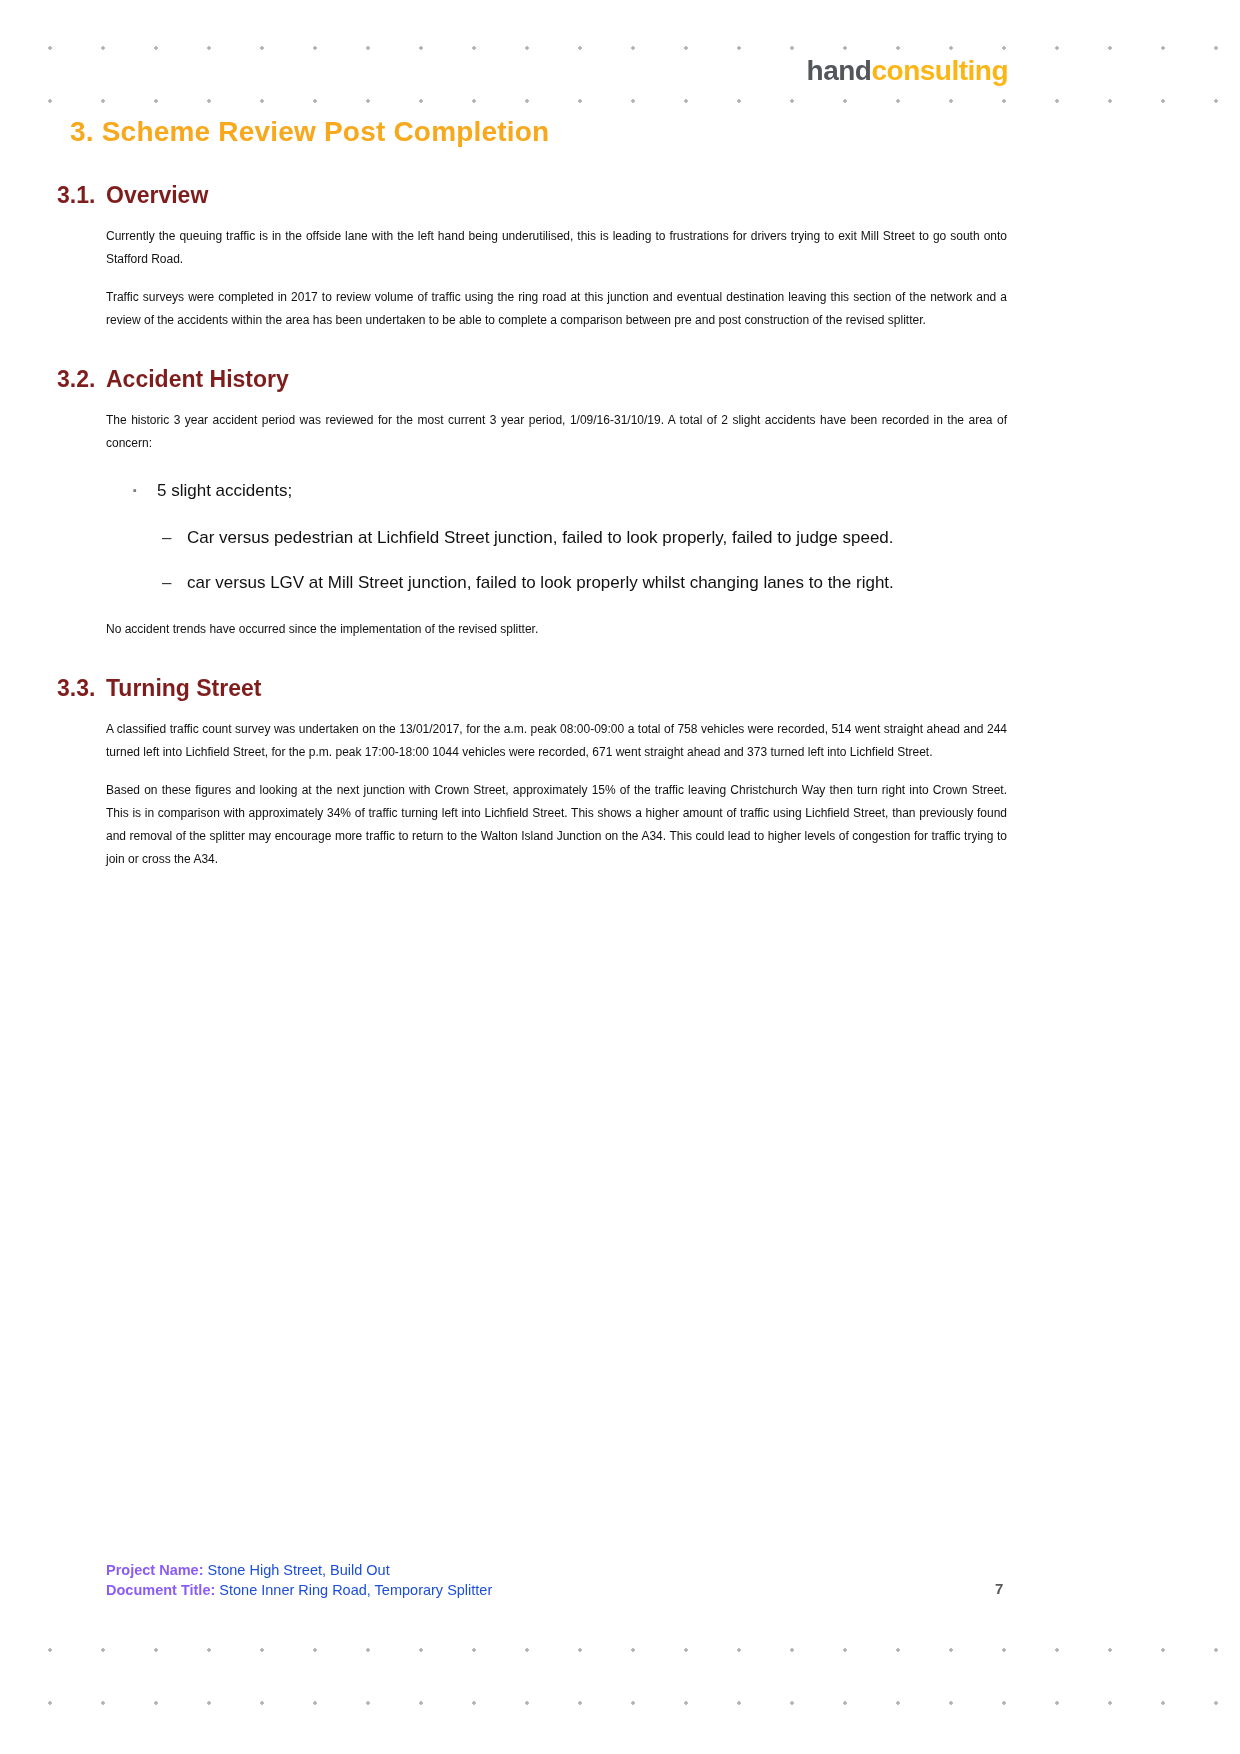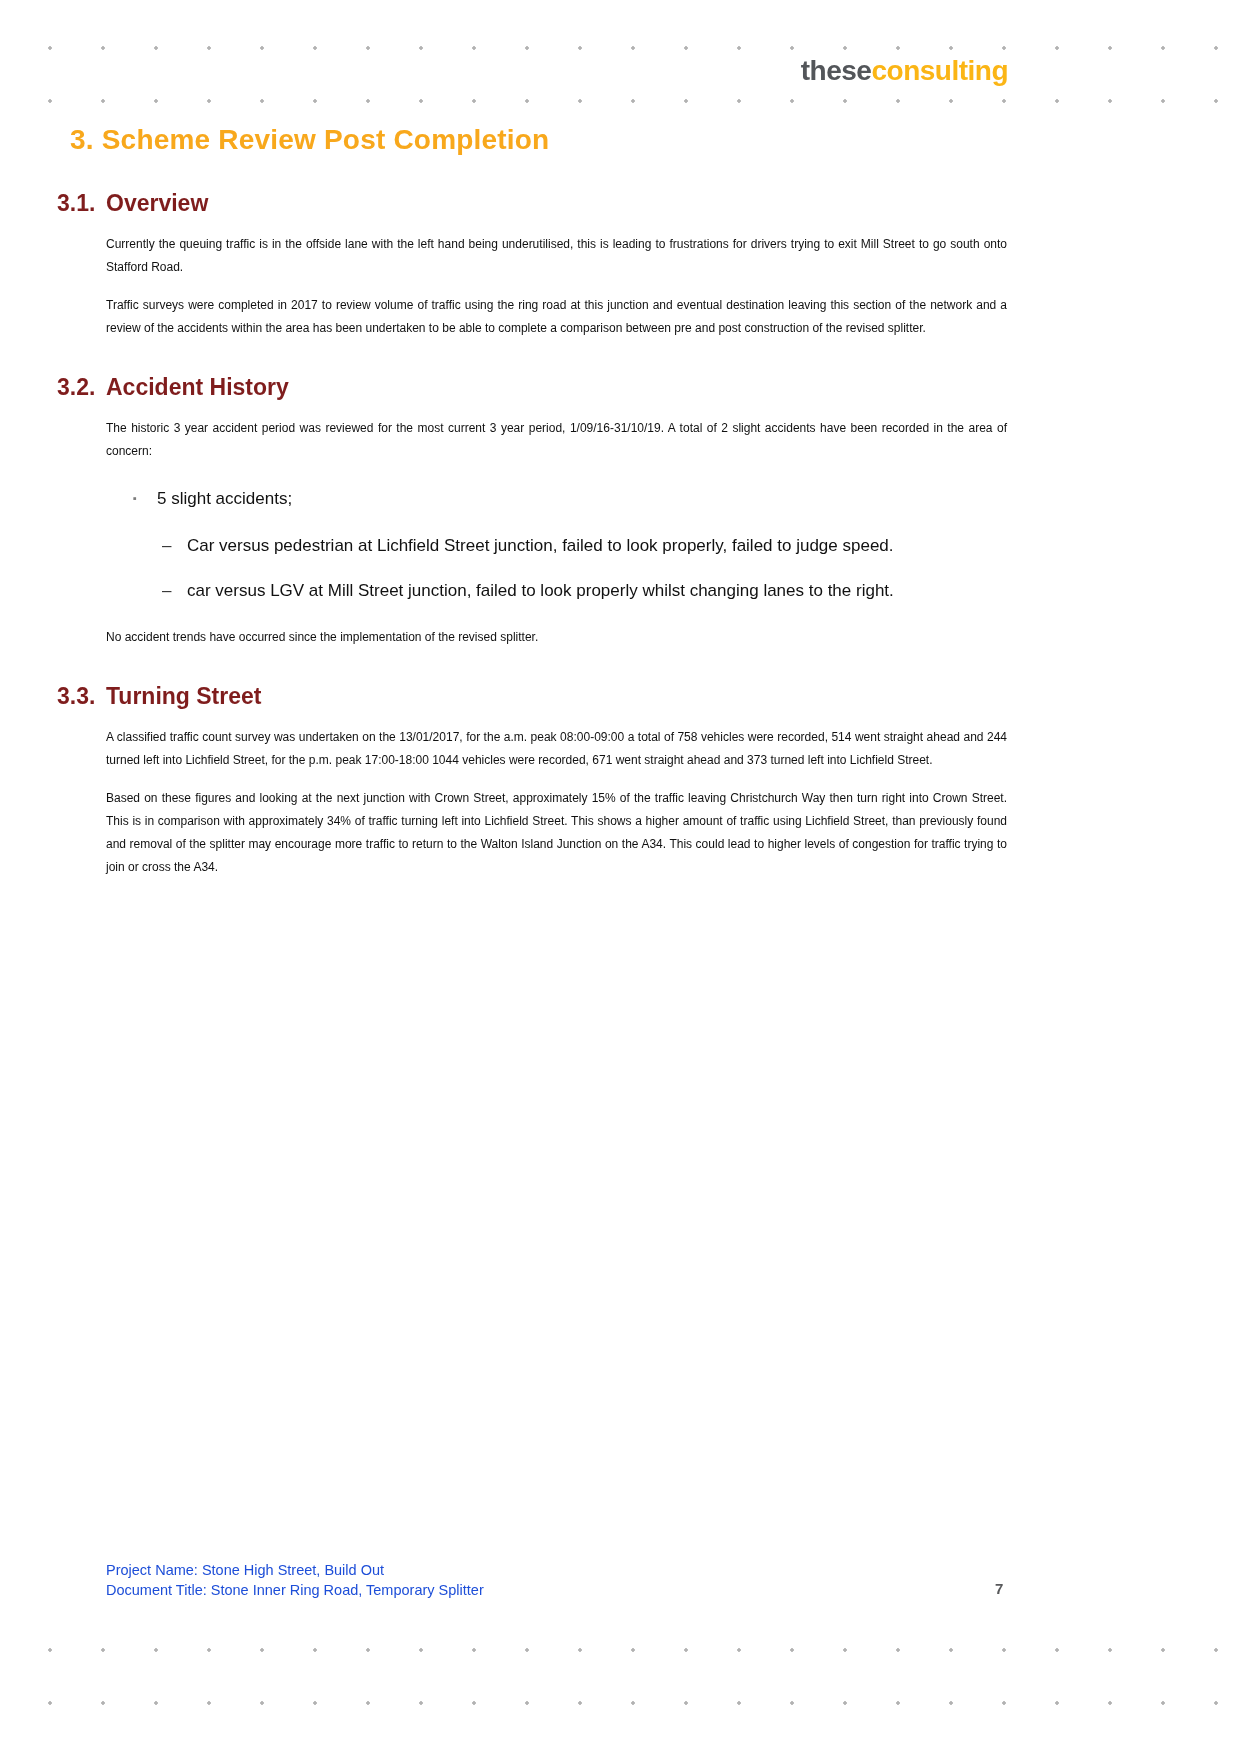--- a/index.html
+++ b/index.html
@@ -46,21 +46,21 @@
   .content {
     position:absolute;
     top:108px;
     left:57px;
     width:950px;
   }
   h1 {
     color:#f8a81c;
     font-size:28px;
     font-weight:bold;
-    margin:16px 0 26px 13px;
+    margin:8px 0 26px 13px;
     letter-spacing:0.2px;
   }
   h2 {
     color:#7f1d1d;
     font-size:23px;
     font-weight:bold;
     margin:34px 0 16px 0;
   }
   .h2-num { display:inline-block; width:49px; }
   p.body {
@@ -98,42 +98,42 @@
   
   .footer {
     position:absolute;
     top:1560px;
     left:106px;
     width:901px;
     font-size:14.5px;
     line-height:20px;
     color:#58595b;
   }
-  .footer-label { font-weight:normal; color:#1d4ed8; margin-right:4px; }
+  .footer-label { font-weight:bold; color:#8b5cf6; margin-right:4px; }
   .footer-value { color:#1d4ed8; }
   .page-number {
     position:absolute;
     top:1580px;
     left:995px;
     font-size:15px;
     font-weight:bold;
     color:#58595b;
   }
 </style>
 </head>
 <body>
 
 <div class="page">
 
   <div class="dots dots-top-1"></div>
   <div class="dots dots-top-2"></div>
   <div class="dots dots-bottom-1"></div>
   <div class="dots dots-bottom-2"></div>
 
-  <div class="logo"><span class="logo-amey">these</span><span class="logo-consulting">consulting</span></div>
+  <div class="logo"><span class="logo-amey">hand</span><span class="logo-consulting">consulting</span></div>
 
   <div class="content">
 
     <h1>3. Scheme Review Post Completion</h1>
 
     <div class="section-block">
       <h2><span class="h2-num">3.1.</span><span class="h2-text">Overview</span></h2>
       <p class="body">Currently the queuing traffic is in the offside lane with the left hand being underutilised, this is leading to frustrations for drivers trying to exit Mill Street to go south onto Stafford Road.</p>
       <p class="body">Traffic surveys were completed in 2017 to review volume of traffic using the ring road at this junction and eventual destination leaving this section of the network and a review of the accidents within the area has been undertaken to be able to complete a comparison between pre and post construction of the revised splitter.</p>
     </div>

